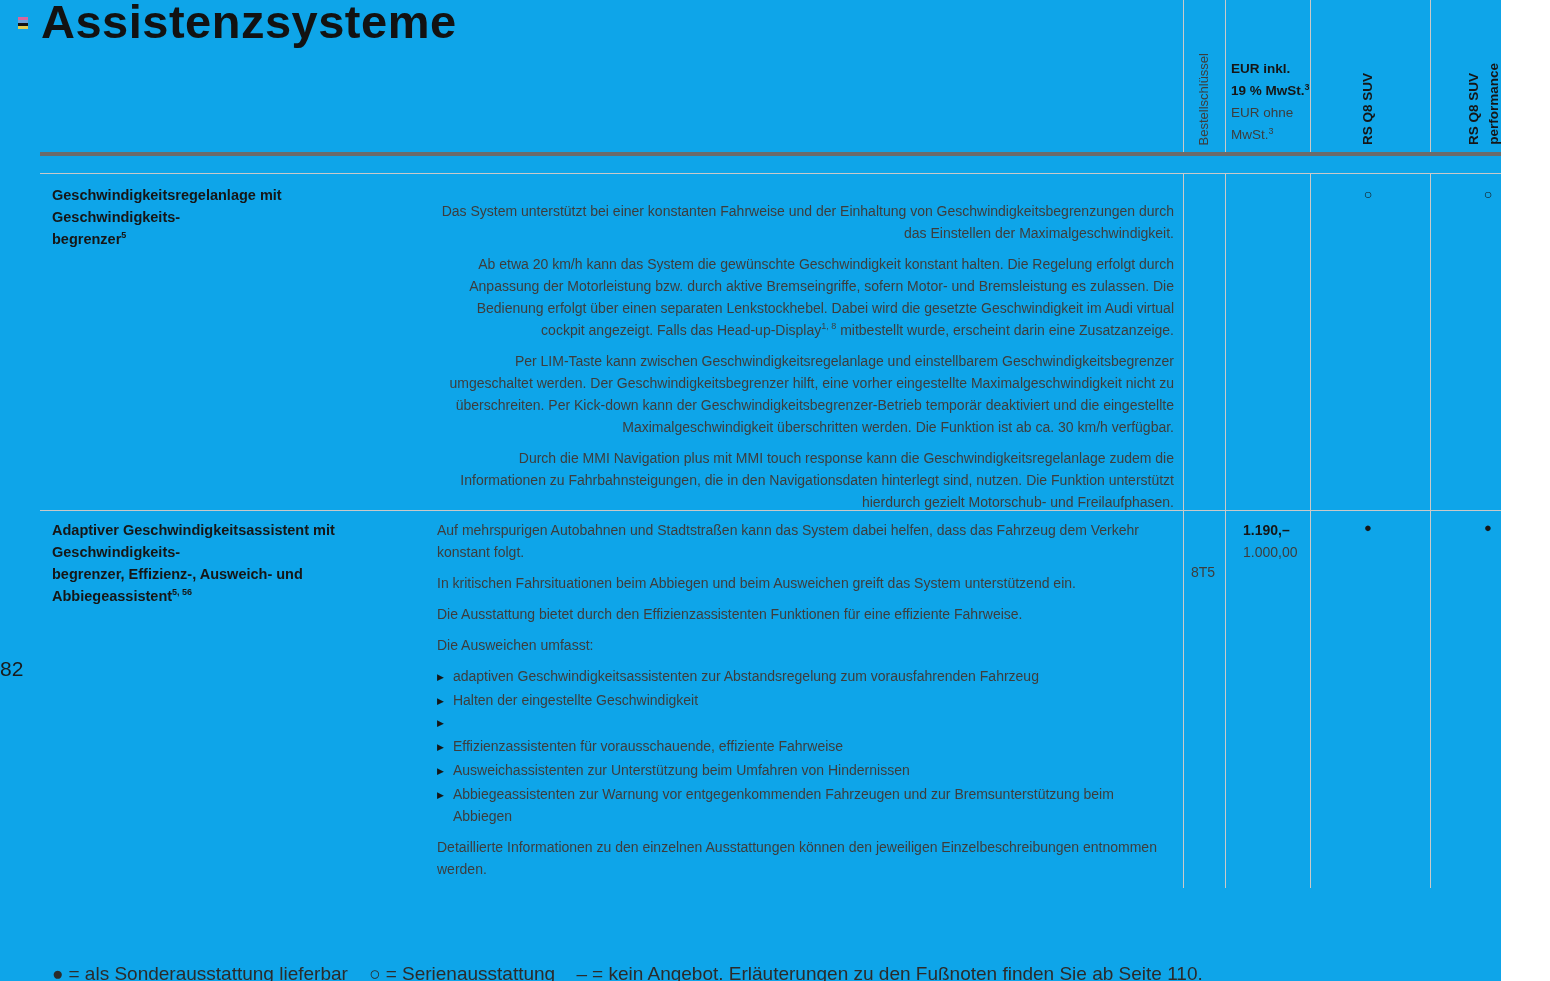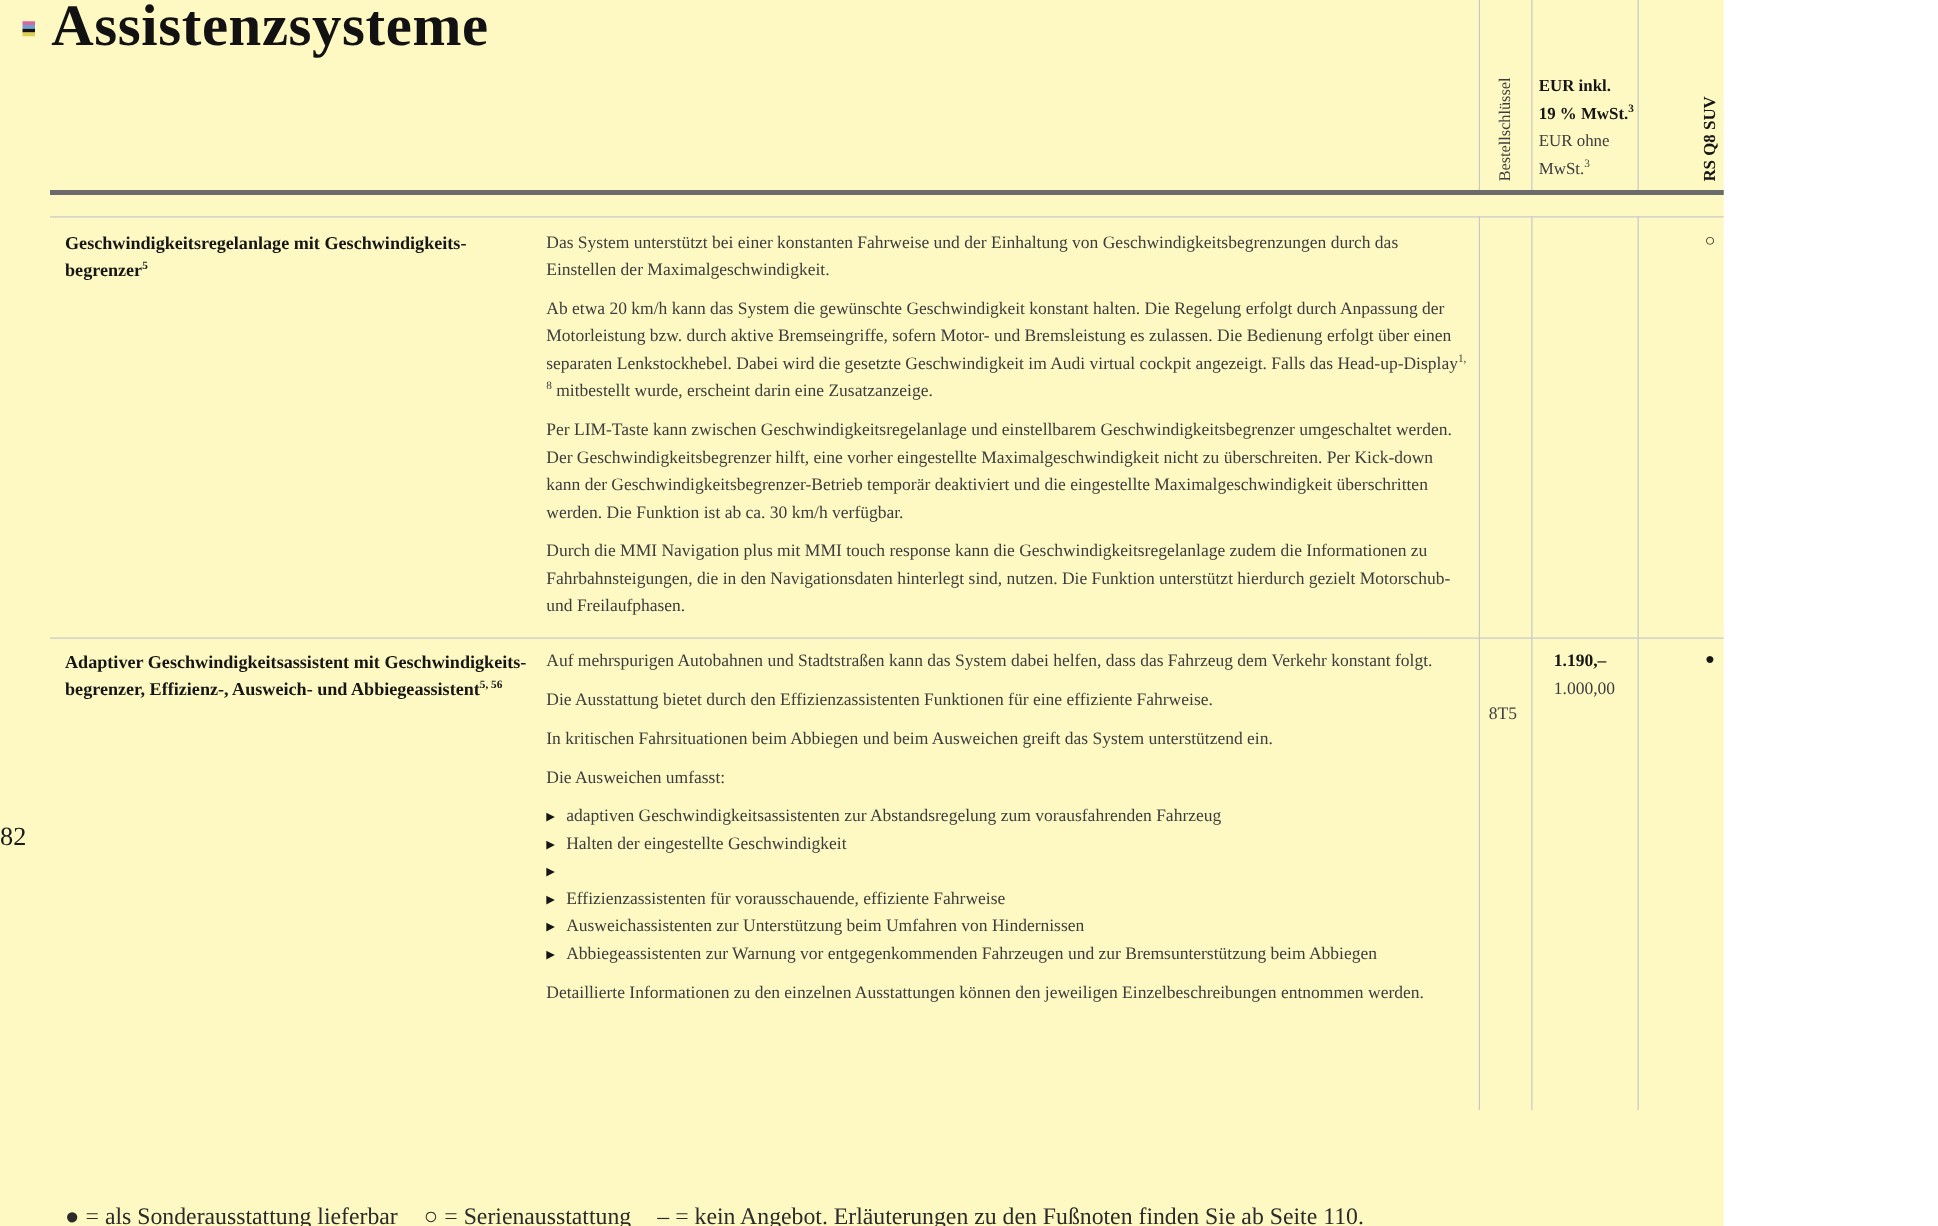--- a/index.html
+++ b/index.html
@@ -1,20 +1,20 @@
 <!DOCTYPE html>
 <html lang="de"><head>
 <meta charset="utf-8">
 <style>
   html,body{margin:0;padding:0;background:#ffffff;}
   .page{
     position:relative;
-    width:1379px;height:981px;
-    background:#fef9c3;
-    font-family:Liberation Serif, serif;
+    width:1501px;height:981px;
+    background:#0ea5e9;
+    font-family:Liberation Sans, sans-serif;
     color:#3d3d3d;
     overflow:hidden;
   }
   .page-title{
     position:absolute;left:41px;top:-4px;
     font-size:47px;font-weight:bold;letter-spacing:0.5px;
     color:#121212;line-height:1.1;
   }
   .reg-mark{position:absolute;left:18px;top:17px;width:10px;}
   .reg-mark div{height:3px;width:10px;}
@@ -102,39 +102,39 @@
   <div class="v-line" style="left:1225px;top:173px;height:715px;"></div>
   <div class="v-line" style="left:1310px;top:173px;height:715px;"></div>
   <div class="v-line" style="left:1430px;top:173px;height:715px;"></div>
   <div class="v-line" style="left:1548px;top:173px;height:715px;"></div>
 
   <div>
     <div class="row-title" style="top:184px;">
       <span>Geschwindigkeitsregelanlage mit Geschwindigkeits-</span><br>
       <span>begrenzer</span><sup>5</sup>
     </div>
-    <div class="row-desc" style="top:184px;">
+    <div class="row-desc" style="top:200px;text-align:right;">
       <p>Das System unterstützt bei einer konstanten Fahrweise und der Einhaltung von Geschwindigkeitsbegrenzungen durch das Einstellen der Maximalgeschwindigkeit.</p>
       <p><span>Ab etwa 20 km/h kann das System die gewünschte Geschwindigkeit konstant halten. Die Regelung erfolgt durch Anpassung der Motorleistung bzw. durch aktive Bremseingriffe, sofern Motor- und Bremsleistung es zulassen. Die Bedienung erfolgt über einen separaten Lenkstockhebel. Dabei wird die gesetzte Geschwindigkeit im Audi virtual cockpit angezeigt. Falls das Head-up-Display</span><sup>1, 8</sup><span> mitbestellt wurde, erscheint darin eine Zusatzanzeige.</span></p>
       <p>Per LIM-Taste kann zwischen Geschwindigkeitsregelanlage und einstellbarem Geschwindigkeitsbegrenzer umgeschaltet werden. Der Geschwindigkeitsbegrenzer hilft, eine vorher eingestellte Maximalgeschwindigkeit nicht zu überschreiten. Per Kick-down kann der Geschwindigkeitsbegrenzer-Betrieb temporär deaktiviert und die eingestellte Maximalgeschwindigkeit überschritten werden. Die Funktion ist ab ca. 30 km/h verfügbar.</p>
       <p>Durch die MMI Navigation plus mit MMI touch response kann die Geschwindigkeitsregelanlage zudem die Informationen zu Fahrbahnsteigungen, die in den Navigationsdaten hinterlegt sind, nutzen. Die Funktion unterstützt hierdurch gezielt Motorschub- und Freilaufphasen.</p>
     </div>
     <span class="circle-mark" style="left:1368px;top:194px;">○</span>
     <span class="circle-mark" style="left:1488px;top:194px;">○</span>
   </div>
 
   <div>
     <div class="row-title" style="top:519px;width:375px;">
       <span>Adaptiver Geschwindigkeitsassistent mit Geschwindigkeits-</span><br>
       <span>begrenzer, Effizienz-, Ausweich- und Abbiegeassistent</span><sup>5, 56</sup>
     </div>
     <div class="row-desc" style="top:519px;">
       <p>Auf mehrspurigen Autobahnen und Stadtstraßen kann das System dabei helfen, dass das Fahrzeug dem Verkehr konstant folgt.</p>
+      <p>In kritischen Fahrsituationen beim Abbiegen und beim Ausweichen greift das System unterstützend ein.</p>
       <p>Die Ausstattung bietet durch den Effizienzassistenten Funktionen für eine effiziente Fahrweise.</p>
-      <p>In kritischen Fahrsituationen beim Abbiegen und beim Ausweichen greift das System unterstützend ein.</p>
       <p>Die Ausweichen umfasst:</p>
       <div class="bullet-line">
           <span class="bullet-glyph">▶</span>
           <span>adaptiven Geschwindigkeitsassistenten zur Abstandsregelung zum vorausfahrenden Fahrzeug</span>
         </div>
       <div class="bullet-line">
           <span class="bullet-glyph">▶</span>
           <span>Halten der eingestellte Geschwindigkeit</span>
         </div>
       <div class="bullet-line">

